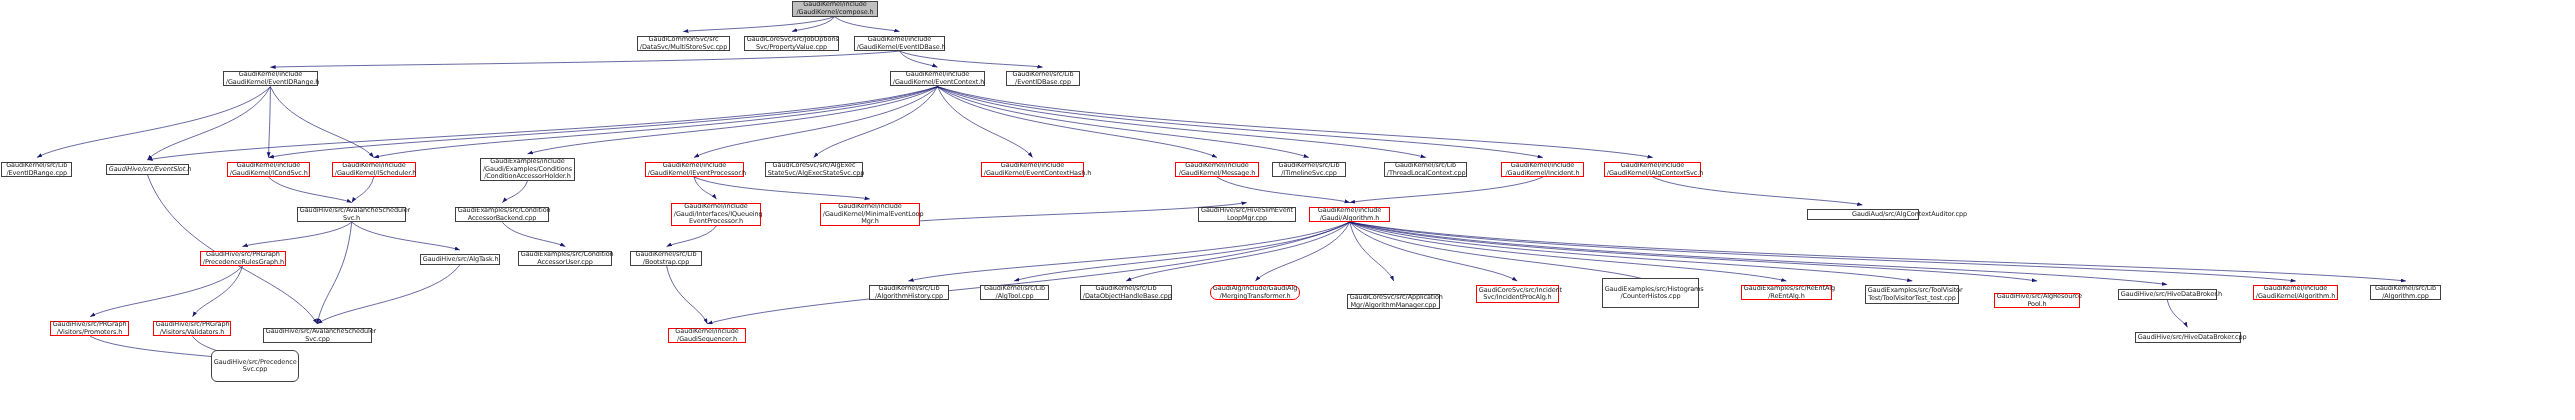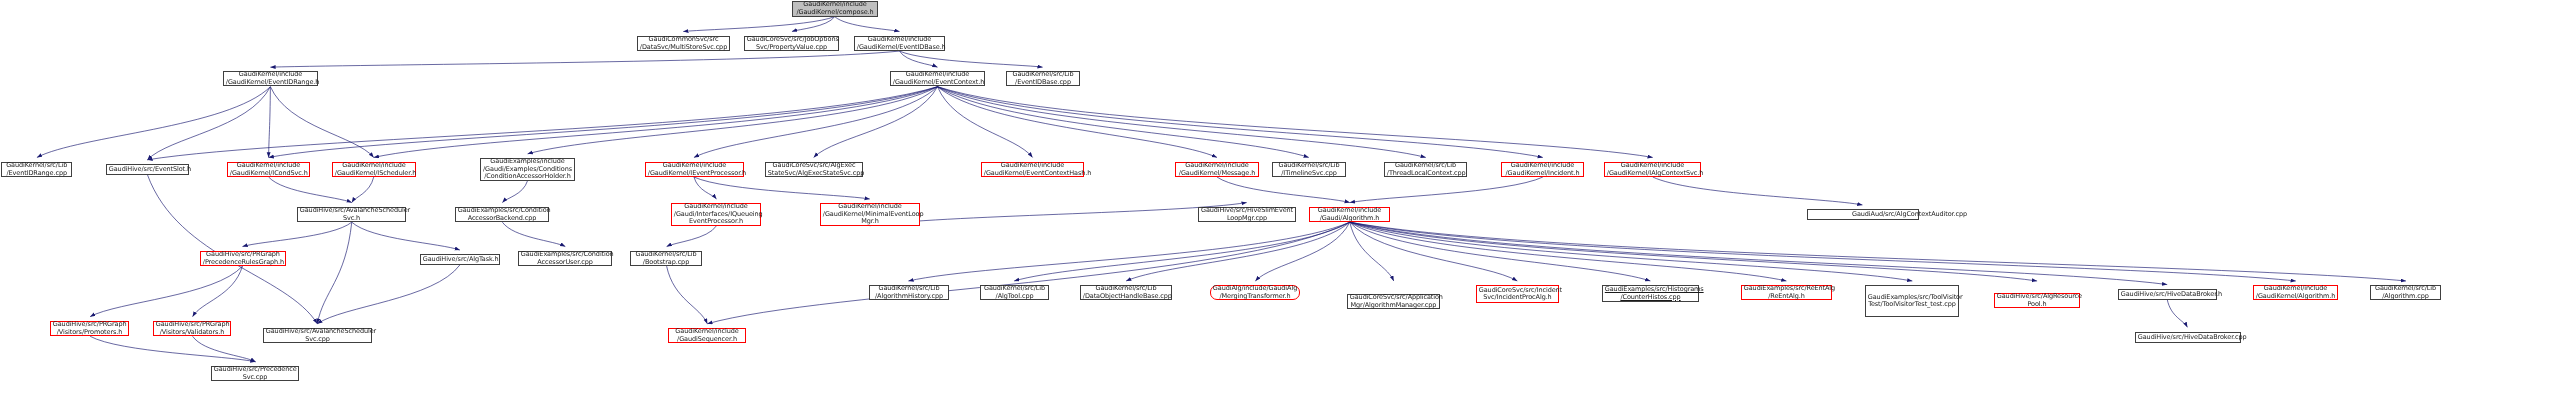--- a/index.html
+++ b/index.html
@@ -115,21 +115,21 @@
       <div class="node" style="left: 854px; top: 36px; width: 91px; height: 15.4px;"><span>GaudiKernel/include
 /GaudiKernel/EventIDBase.h</span></div>
       <div class="node" style="left: 223px; top: 71px; width: 95px; height: 15.4px;"><span>GaudiKernel/include
 /GaudiKernel/EventIDRange.h</span></div>
       <div class="node" style="left: 890px; top: 71px; width: 95px; height: 15.4px;"><span>GaudiKernel/include
 /GaudiKernel/EventContext.h</span></div>
       <div class="node" style="left: 1006px; top: 71px; width: 74px; height: 15.4px;"><span>GaudiKernel/src/Lib
 /EventIDBase.cpp</span></div>
       <div class="node" style="left: 1.2px; top: 162px; width: 71px; height: 15.4px;"><span>GaudiKernel/src/Lib
 /EventIDRange.cpp</span></div>
-      <div class="node" style="left: 106px; top: 164px; width: 83px; height: 10.7px;"><span>GaudiHive/src/EventSlot.h</span></div>
+      <div class="node" style="left: 106px; top: 164px; width: 83px; height: 10.7px; font-style: italic;"><span>GaudiHive/src/EventSlot.h</span></div>
       <div class="node red" style="left: 227px; top: 162px; width: 83px; height: 15.4px;"><span>GaudiKernel/include
 /GaudiKernel/ICondSvc.h</span></div>
       <div class="node red" style="left: 332px; top: 162px; width: 84px; height: 15.4px;"><span>GaudiKernel/include
 /GaudiKernel/IScheduler.h</span></div>
       <div class="node" style="left: 480px; top: 158px; width: 95px; height: 22.6px;"><span>GaudiExamples/include
 /Gaudi/Examples/Conditions
 /ConditionAccessorHolder.h</span></div>
       <div class="node red" style="left: 645px; top: 162px; width: 99px; height: 15.4px;"><span>GaudiKernel/include
 /GaudiKernel/IEventProcessor.h</span></div>
       <div class="node" style="left: 765px; top: 162px; width: 98px; height: 15.4px;"><span>GaudiCoreSvc/src/AlgExec
@@ -173,39 +173,39 @@
       <div class="node" style="left: 980px; top: 285px; width: 69px; height: 15.4px;"><span>GaudiKernel/src/Lib
 /AlgTool.cpp</span></div>
       <div class="node" style="left: 1080px; top: 285px; width: 92px; height: 15.4px;"><span>GaudiKernel/src/Lib
 /DataObjectHandleBase.cpp</span></div>
       <div class="node red" style="left: 1210px; top: 285px; width: 90px; height: 15.4px; border-radius: 7px;"><span>GaudiAlg/include/GaudiAlg
 /MergingTransformer.h</span></div>
       <div class="node" style="left: 1347px; top: 294px; width: 93px; height: 15.4px;"><span>GaudiCoreSvc/src/Application
 Mgr/AlgorithmManager.cpp</span></div>
       <div class="node red" style="left: 1476px; top: 285px; width: 83px; height: 18px;"><span>GaudiCoreSvc/src/Incident
 Svc/IncidentProcAlg.h</span></div>
-      <div class="node" style="left: 1602px; top: 285px; width: 97px; height: 17px; text-decoration: underline;"><span>GaudiExamples/src/Histograms
+      <div class="node" style="left: 1602px; top: 278px; width: 97px; height: 30px;"><span>GaudiExamples/src/Histograms
 /CounterHistos.cpp</span></div>
       <div class="node red" style="left: 1741px; top: 285px; width: 91px; height: 15.4px;"><span>GaudiExamples/src/ReEntAlg
 /ReEntAlg.h</span></div>
-      <div class="node" style="left: 1865px; top: 285px; width: 94px; height: 32px; justify-content: center;"><span>GaudiExamples/src/ToolVisitor
+      <div class="node" style="left: 1865px; top: 285px; width: 94px; height: 19px; justify-content: center;"><span>GaudiExamples/src/ToolVisitor
 Test/ToolVisitorTest_test.cpp</span></div>
       <div class="node red" style="left: 1994px; top: 285px; width: 86px; height: 15.4px; margin-top: 8px;"><span>GaudiHive/src/AlgResource
 Pool.h</span></div>
       <div class="node" style="left: 2118px; top: 289px; width: 99px; height: 10.7px;"><span>GaudiHive/src/HiveDataBroker.h</span></div>
       <div class="node red" style="left: 2253px; top: 285px; width: 85px; height: 15.4px;"><span>GaudiKernel/include
 /GaudiKernel/Algorithm.h</span></div>
       <div class="node" style="left: 2370px; top: 285px; width: 71px; height: 15.4px;"><span>GaudiKernel/src/Lib
 /Algorithm.cpp</span></div>
       <div class="node" style="left: 263px; top: 328px; width: 109px; height: 15.4px;"><span>GaudiHive/src/AvalancheScheduler
 Svc.cpp</span></div>
       <div class="node red" style="left: 668px; top: 328px; width: 78px; height: 15.4px;"><span>GaudiKernel/include
 /GaudiSequencer.h</span></div>
       <div class="node" style="left: 2135px; top: 332px; width: 106px; height: 10.7px;"><span>GaudiHive/src/HiveDataBroker.cpp</span></div>
       <div class="node red" style="left: 50px; top: 321px; width: 79px; height: 15.4px;"><span>GaudiHive/src/PRGraph
 /Visitors/Promoters.h</span></div>
       <div class="node red" style="left: 153px; top: 321px; width: 78px; height: 15.4px;"><span>GaudiHive/src/PRGraph
 /Visitors/Validators.h</span></div>
-      <div class="node" style="left: 211px; top: 366px; width: 88px; height: 15px;"><span>GaudiHive/src/Precedence
+      <div class="node" style="left: 211px; top: 350px; width: 88px; height: 32px; border-radius: 6px;"><span>GaudiHive/src/Precedence
 Svc.cpp</span></div>
     </div>
 </div>
 
 
 </body></html>

